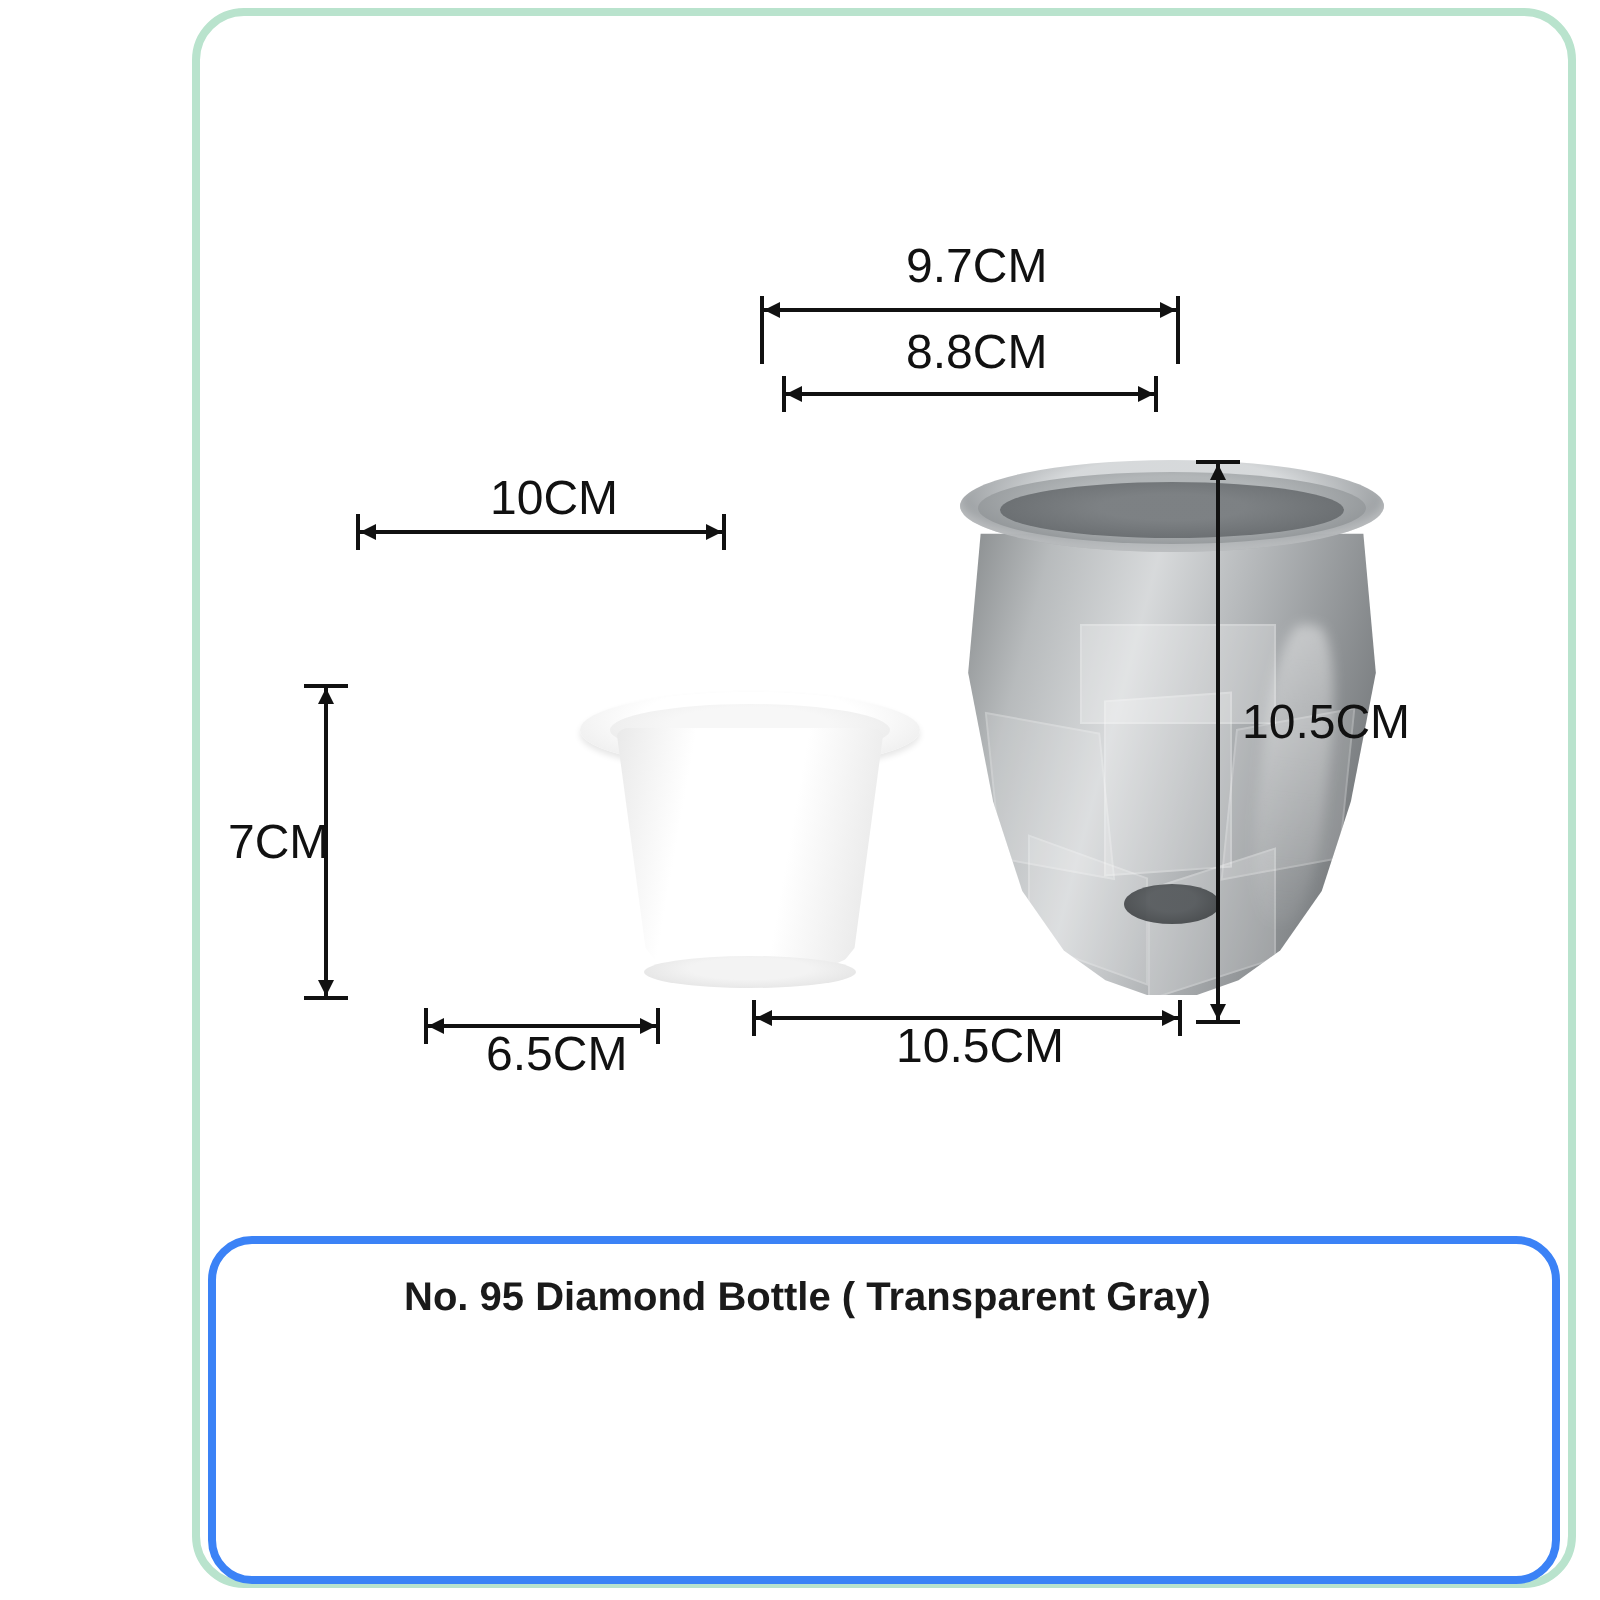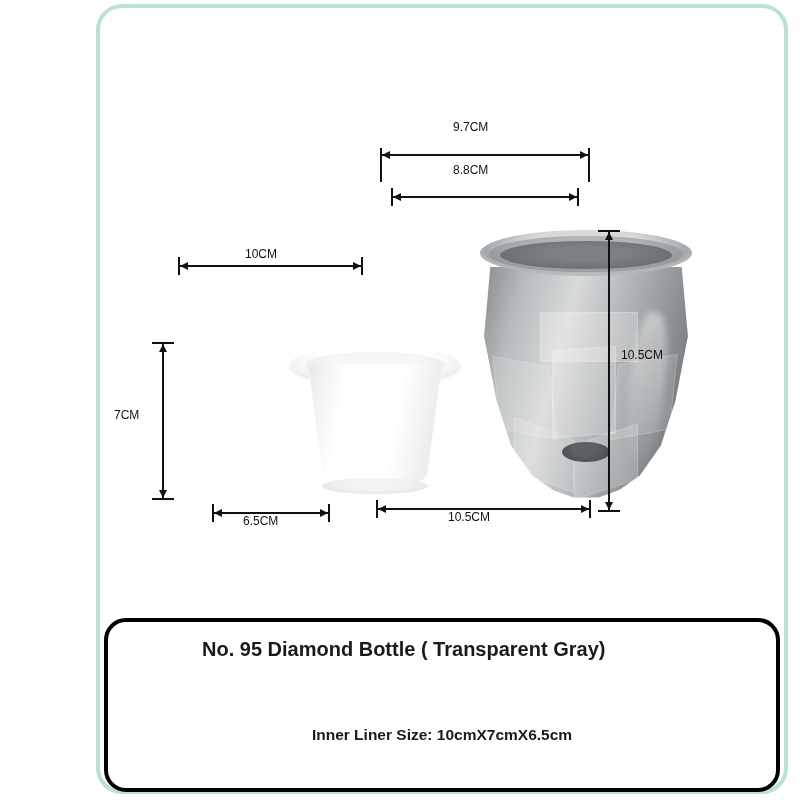--- a/index.html
+++ b/index.html
@@ -39,21 +39,21 @@
     width: 684px;
     height: 22px;
     background: #ffffff;
   }
   .caption-panel {
     position: absolute;
     left: 104px;
     top: 618px;
     width: 676px;
     height: 174px;
-    border: 4px solid #000000;
+    border: 4px solid #3b82f6;
     border-radius: 22px;
     box-sizing: border-box;
     background: #ffffff;
     text-align: center;
   }
   .caption-title {
     position: absolute;
     left: 94px;
     top: 14px;
     width: 430px;
@@ -213,21 +213,21 @@
     width: 48px;
     height: 20px;
     border-radius: 50%;
     background: radial-gradient(ellipse at 50% 40%, #4b4f52 35%, #2e3133 100%);
     opacity: 0.85;
   }
 
   
   .dim-label {
     position: absolute;
-    font-size: 12px;
+    font-size: 24px;
     color: #111111;
     white-space: nowrap;
   }
   .hline {
     position: absolute;
     height: 1.5px;
     background: #111111;
   }
   .vline {
     position: absolute;
@@ -308,21 +308,21 @@
     <div class="arrow arrow-u" style="left:504.5px; top:224px;"></div>
     <div class="arrow arrow-d" style="left:504.5px; top:494px;"></div>
 
     <div class="dim-label" style="left:348px; top:502px;">10.5CM</div>
     <div class="hline" style="left:276px; top:500px; width:214px;"></div>
     <div class="tick-v" style="left:276px; top:492px; height:18px;"></div>
     <div class="tick-v" style="left:489px; top:492px; height:18px;"></div>
     <div class="arrow arrow-l" style="left:278px; top:496.5px;"></div>
     <div class="arrow arrow-r" style="left:481px; top:496.5px;"></div>
 
-    <div class="dim-label" style="left:145px; top:239px;text-align:right;">10CM</div>
+    <div class="dim-label" style="left:145px; top:228px;text-align:right;">10CM</div>
     <div class="hline" style="left:78px; top:257px; width:184px;"></div>
     <div class="tick-v" style="left:78px; top:249px; height:18px;"></div>
     <div class="tick-v" style="left:261px; top:249px; height:18px;"></div>
     <div class="arrow arrow-l" style="left:80px; top:253.5px;"></div>
     <div class="arrow arrow-r" style="left:253px; top:253.5px;"></div>
 
     <div class="dim-label" style="left:14px; top:400px;">7CM</div>
     <div class="vline" style="left:62px; top:334px; height:156px;"></div>
     <div class="tick-h" style="left:52px; top:334px; width:22px;"></div>
     <div class="tick-h" style="left:52px; top:490px; width:22px;"></div>
@@ -333,16 +333,15 @@
     <div class="hline" style="left:112px; top:504px; width:117px;"></div>
     <div class="tick-v" style="left:112px; top:496px; height:18px;"></div>
     <div class="tick-v" style="left:228px; top:496px; height:18px;"></div>
     <div class="arrow arrow-l" style="left:114px; top:500.5px;"></div>
     <div class="arrow arrow-r" style="left:220px; top:500.5px;"></div>
 
   </div>
 
   <div class="caption-panel">
     <div class="caption-title">No. 95 Diamond Bottle ( Transparent Gray)</div>
-    <div class="caption-line l2">Inner Liner Size: 10cmX7cmX6.5cm</div>
   </div>
 
 </div>
 
 </body></html>

